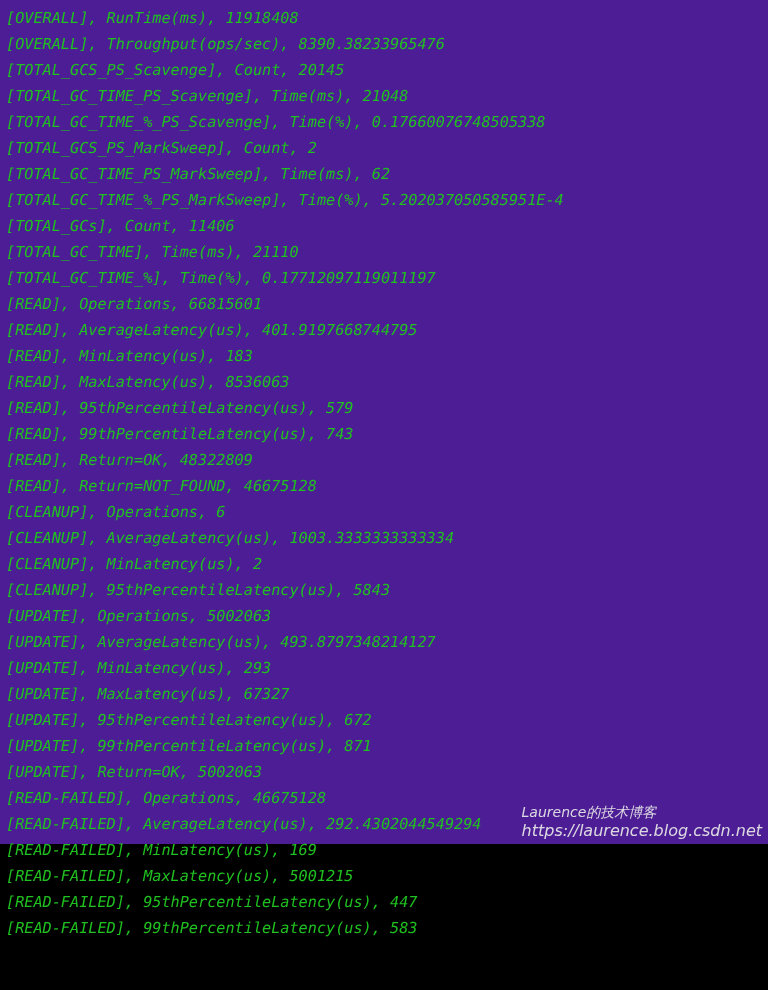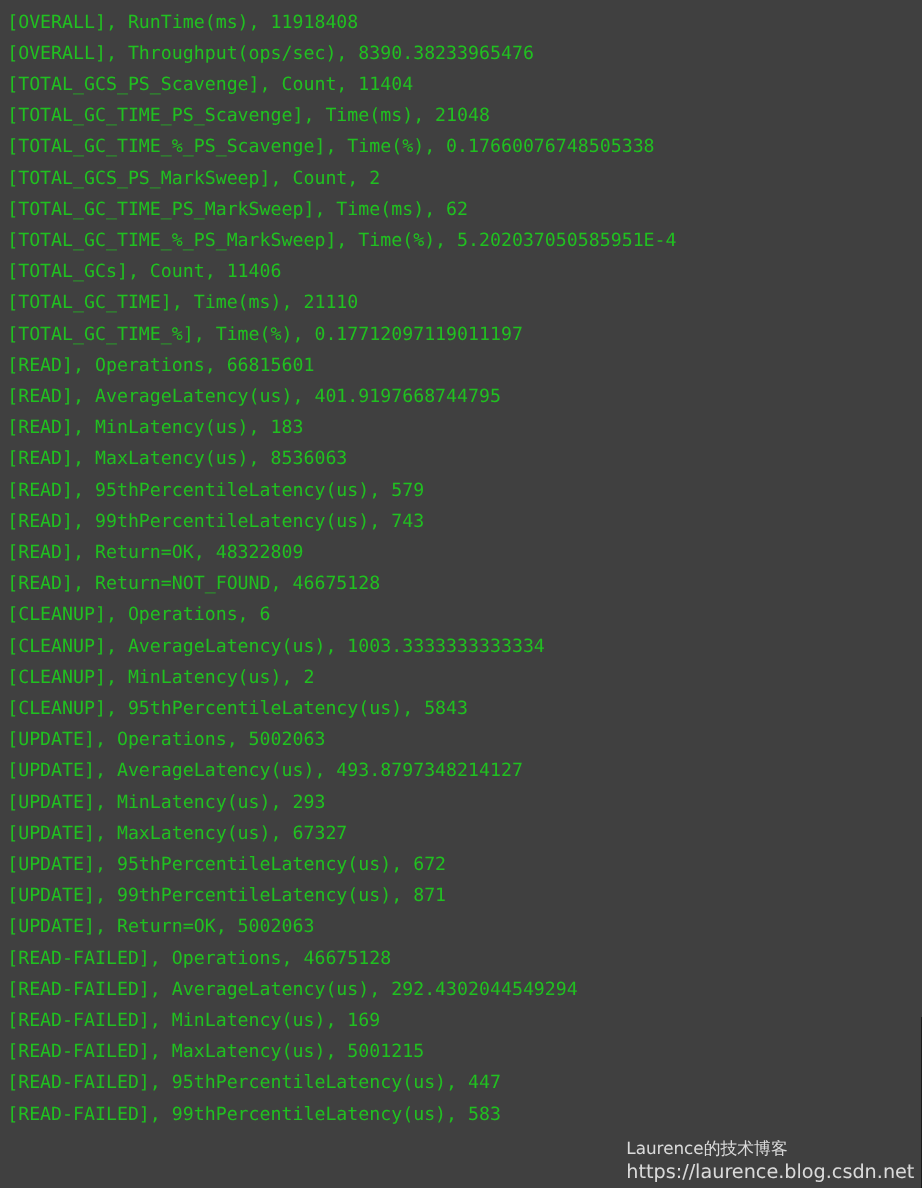--- a/index.html
+++ b/index.html
@@ -10,24 +10,25 @@
   }
   body {
     width: 768px;
     height: 990px;
     overflow: hidden;
     font-family: "DejaVu Sans Mono", "Liberation Mono", monospace;
   }
   #terminal {
     position: relative;
     width: 768px;
-    height: 990px;
-    background: #404040;
+    height: 844px;
+    background: #4c1d95;
     padding: 0;
     box-sizing: border-box;
+    font-style: italic;
   }
   #output {
     position: absolute;
     top: 5px;
     left: 6px;
     right: 0;
     margin: 0;
     padding: 0;
     list-style: none;
   }
@@ -63,21 +64,21 @@
   }
 </style>
 </head>
 <body>
 
 <div id="terminal">
 
   <div id="output">
       <div class="line">[OVERALL], RunTime(ms), 11918408</div>
       <div class="line">[OVERALL], Throughput(ops/sec), 8390.38233965476</div>
-      <div class="line">[TOTAL_GCS_PS_Scavenge], Count, 11404</div>
+      <div class="line">[TOTAL_GCS_PS_Scavenge], Count, 20145</div>
       <div class="line">[TOTAL_GC_TIME_PS_Scavenge], Time(ms), 21048</div>
       <div class="line">[TOTAL_GC_TIME_%_PS_Scavenge], Time(%), 0.17660076748505338</div>
       <div class="line">[TOTAL_GCS_PS_MarkSweep], Count, 2</div>
       <div class="line">[TOTAL_GC_TIME_PS_MarkSweep], Time(ms), 62</div>
       <div class="line">[TOTAL_GC_TIME_%_PS_MarkSweep], Time(%), 5.202037050585951E-4</div>
       <div class="line">[TOTAL_GCs], Count, 11406</div>
       <div class="line">[TOTAL_GC_TIME], Time(ms), 21110</div>
       <div class="line">[TOTAL_GC_TIME_%], Time(%), 0.17712097119011197</div>
       <div class="line">[READ], Operations, 66815601</div>
       <div class="line">[READ], AverageLatency(us), 401.9197668744795</div>

